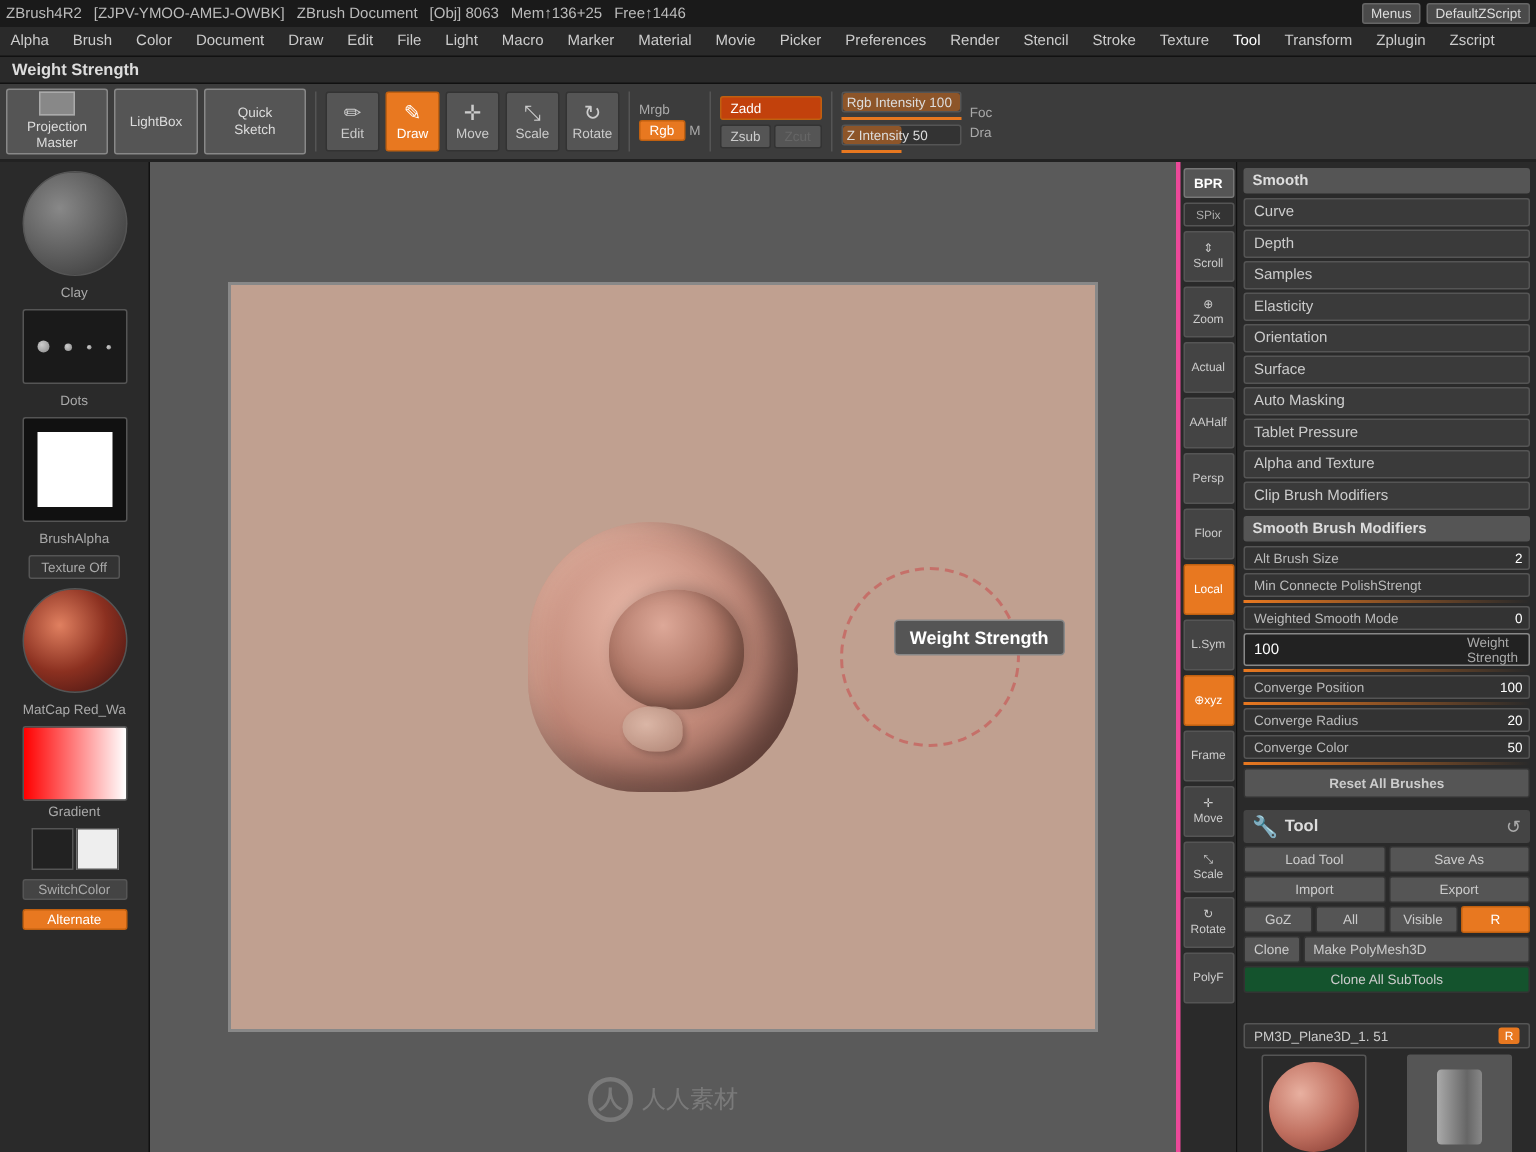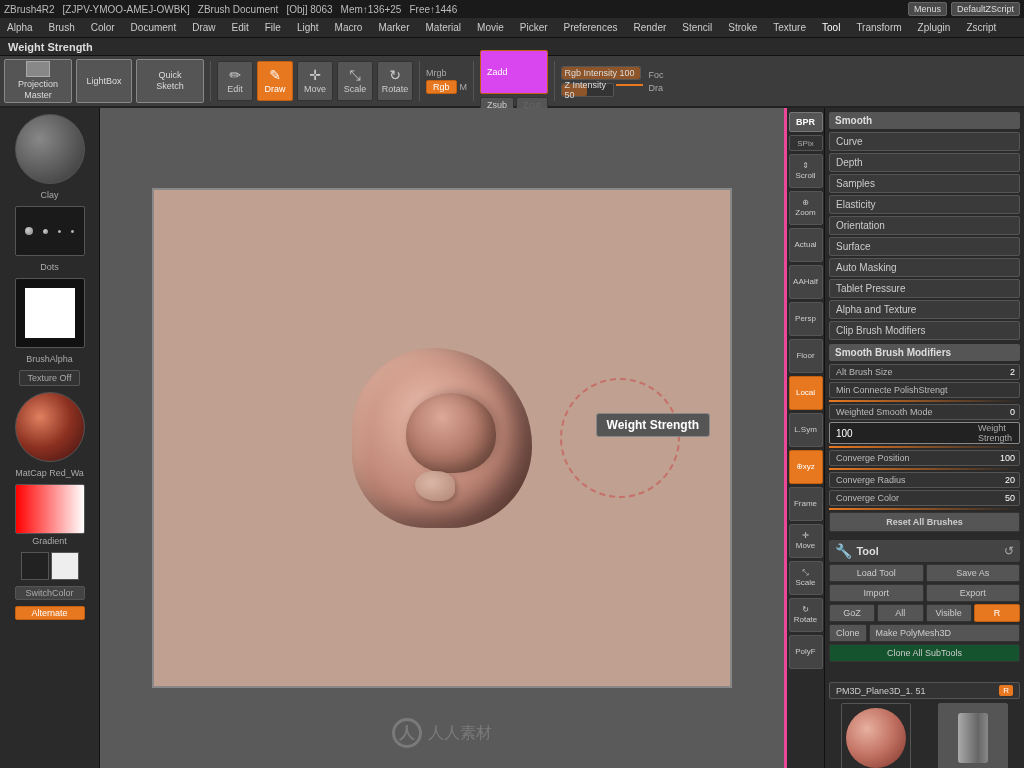--- a/index.html
+++ b/index.html
@@ -189,25 +189,25 @@
       color: #fff;
       font-size: 9px;
       padding: 1px 6px;
       border-radius: 2px;
       cursor: pointer;
       border: 1px solid #c06010;
     }
     .m-label { font-size: 9px; color: #aaa; }
 
     .zadd-btn {
-      background: #d946ef;
+      background: #c2410c;
       border: 1px solid #c06010;
       color: #fff;
       font-size: 9px;
-      padding: 16px 6px;
+      padding: 2px 6px;
       cursor: pointer;
       border-radius: 2px;
     }
     .zsub-btn {
       background: #555;
       border: 1px solid #333;
       color: #ccc;
       font-size: 9px;
       padding: 2px 6px;
       cursor: pointer;
@@ -218,21 +218,21 @@
       border: 1px solid #333;
       color: #666;
       font-size: 9px;
       padding: 2px 6px;
       cursor: pointer;
       border-radius: 2px;
     }
 
     .intensity-group {
       display: flex;
-      flex-direction: row;
+      flex-direction: column;
       font-size: 9px;
       gap: 2px;
     }
     .intensity-bar {
       background: #333;
       border: 1px solid #555;
       height: 14px;
       width: 80px;
       position: relative;
       border-radius: 2px;

